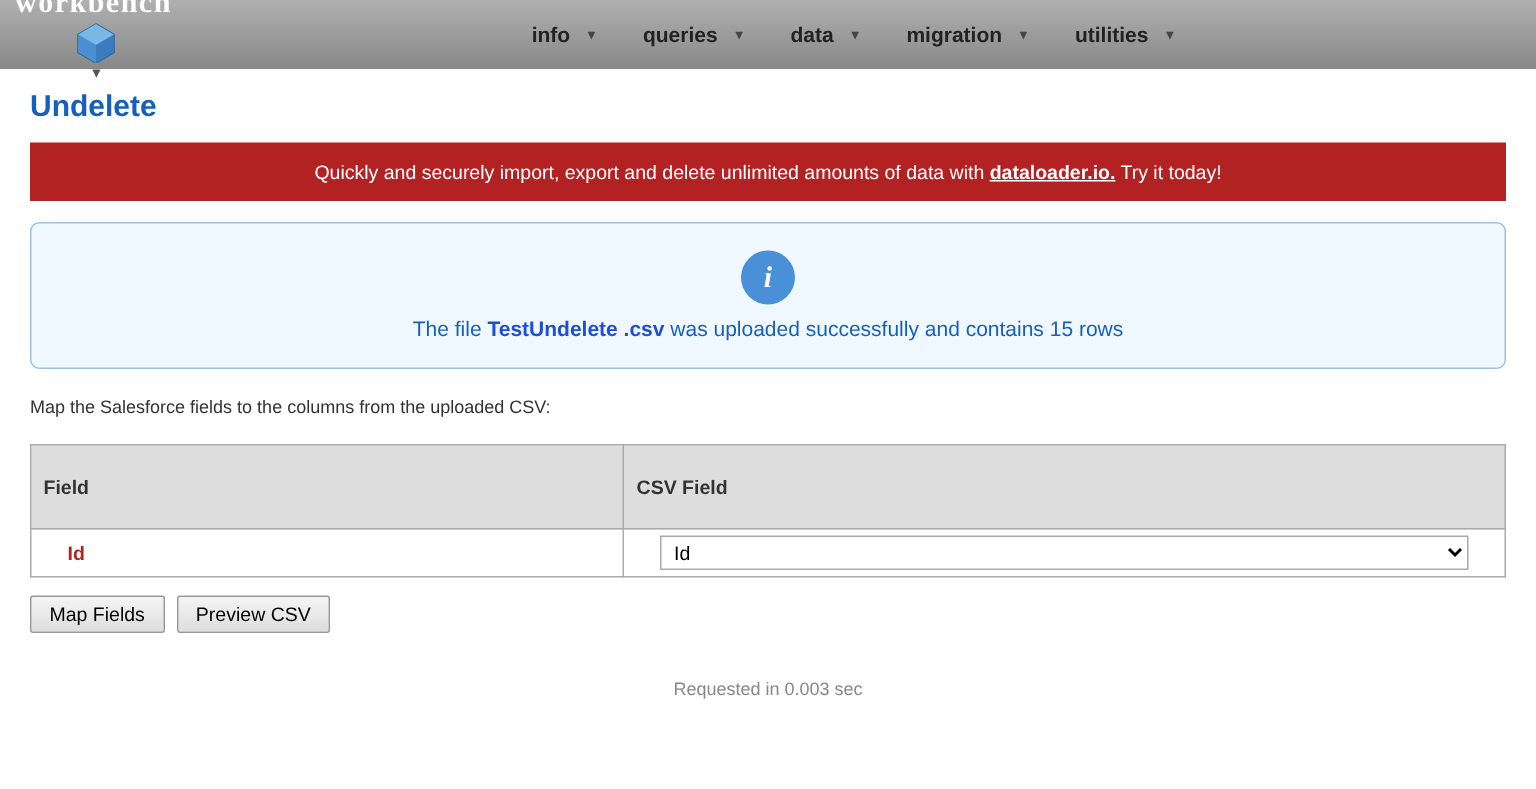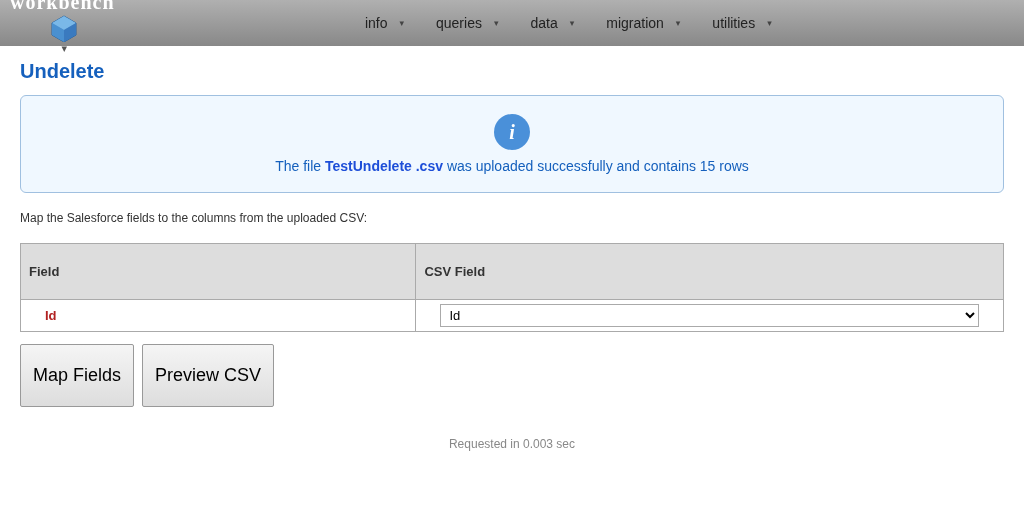--- a/index.html
+++ b/index.html
@@ -45,21 +45,21 @@
     .nav-items {
       display: flex;
       align-items: center;
       gap: 4px;
       flex: 1;
       justify-content: center;
     }
     .nav-item {
       color: #222;
       font-size: 14px;
-      font-weight: normal;
+      font-weight: bold;
       padding: 6px 14px;
       cursor: pointer;
       display: flex;
       align-items: center;
       gap: 12px;
       border-radius: 3px;
       text-decoration: none;
     }
     .nav-arrow {
       font-size: 9px;
@@ -161,25 +161,25 @@
       appearance: auto;
     }
 
     
     .button-row {
       display: flex;
       gap: 8px;
       margin-bottom: 20px;
     }
     .btn {
-      padding: 20px 12px;
+      padding: 4px 12px;
       border: 1px solid #999;
       background: linear-gradient(to bottom, #f5f5f5, #ddd);
       cursor: pointer;
-      font-size: 18px;
+      font-size: 13px;
       border-radius: 2px;
     }
 
     
     .footer {
       text-align: center;
       color: #888;
       font-size: 12px;
       margin-top: 30px;
       padding-bottom: 20px;
@@ -221,20 +221,23 @@
       <span>utilities</span>
       <span class="nav-arrow">▾</span>
     </a>
   </div>
 </nav>
 
 <div class="content">
 
   <div class="page-title">Undelete</div>
 
+  <div class="ad-banner">
+    <span>Quickly and securely import, export and delete unlimited amounts of data with </span><a href="#">dataloader.io.</a><span> Try it today!</span>
+  </div>
 
   <div class="info-box">
     <div class="info-icon">
       <span class="info-icon-letter">i</span>
     </div>
     <div class="info-message">
       <span>The file</span>
       <span class="filename">TestUndelete .csv</span>
       <span>was uploaded successfully and contains 15 rows</span>
     </div>

